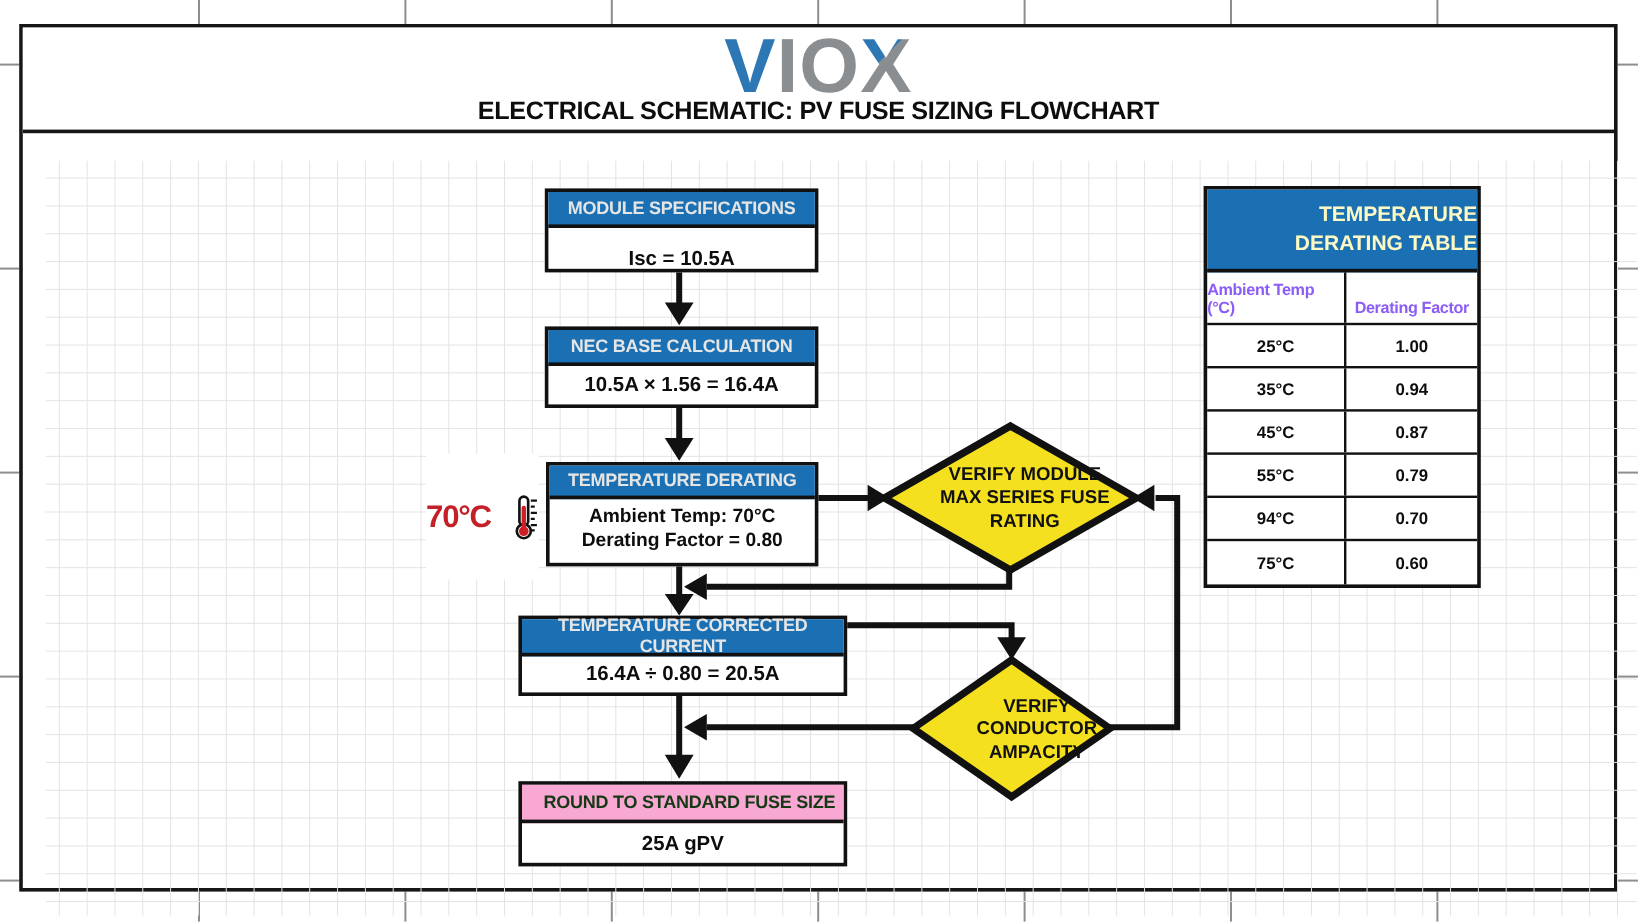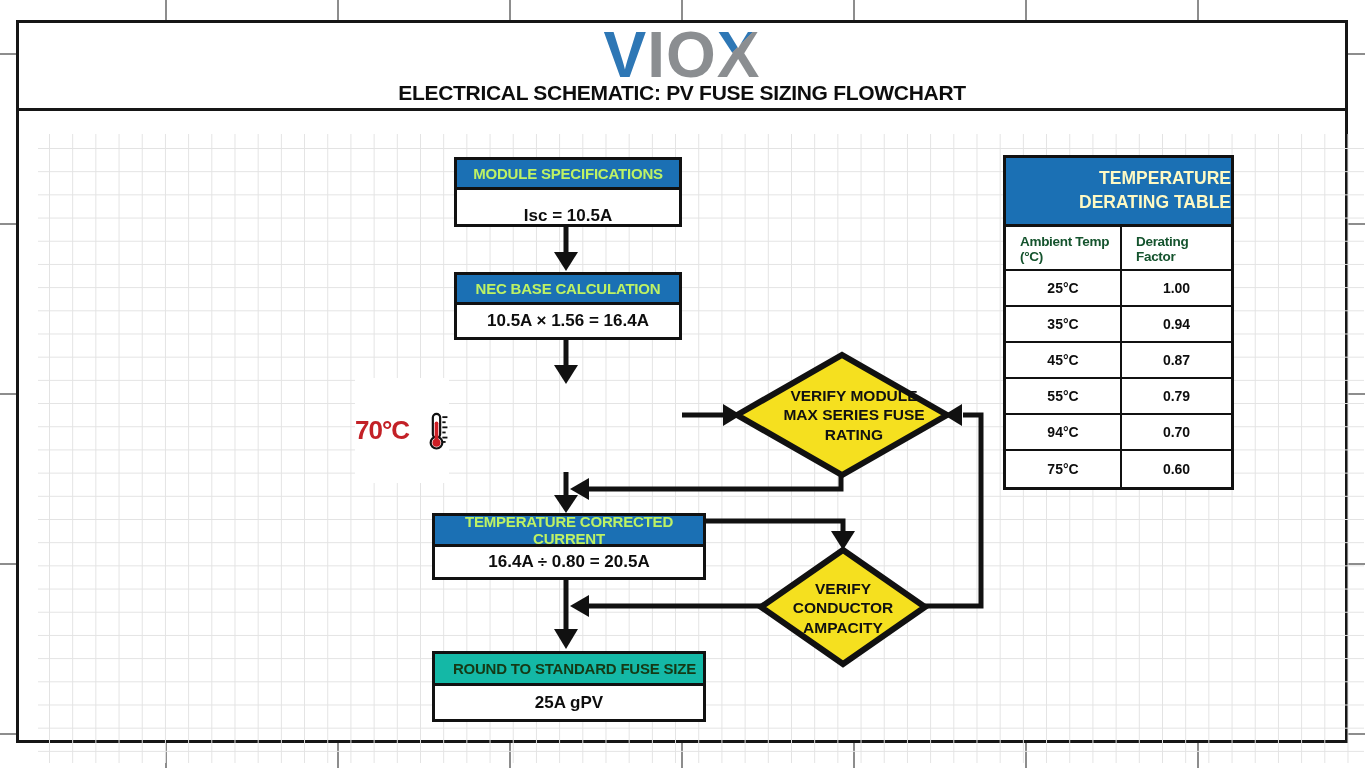--- a/index.html
+++ b/index.html
@@ -45,24 +45,24 @@
       linear-gradient(#e3e3e3 1px, transparent 1px),
       linear-gradient(90deg, #e3e3e3 1px, transparent 1px);
     background-size:23.2px 23.2px;
     background-position:11px 14px;
   }
 
   
   .pbox { position:absolute; border:3px solid #111; background:#fff; }
   .pbox .hd {
     display:flex; align-items:center; justify-content:center;
-    background:#1b70b4; color:#bef264; font-weight:bold; font-size:15px;
+    background:#1b70b4; color:#e5e5e5; font-weight:bold; font-size:15px;
     letter-spacing:-0.2px; border-bottom:3px solid #111; text-align:center;
   }
-  .pbox .hd.green { background:#14b8a6; color:#153915;padding-left:11px; }
+  .pbox .hd.green { background:#f9a8d4; color:#153915;padding-left:11px; }
   .pbox .bd {
     display:flex; flex-direction:column; align-items:center; justify-content:center;
     color:#0d0d0d; font-weight:bold; font-size:17px; line-height:1.25; text-align:center;
   }
   #box-module   { left:454px; top:157px; width:228px; height:70px; }
   #box-module .hd { height:30px; }  #box-module .bd { height:52px;border-radius:12px; }
   #box-nec      { left:454px; top:272px; width:228px; height:68px; }
   #box-nec .hd { height:30px; }     #box-nec .bd { height:32px; }
   #box-derate   { left:455px; top:385px; width:227px; height:87px; }
   #box-derate .hd { height:28px; }  #box-derate .bd { height:50px; font-size:16px; }
@@ -70,21 +70,21 @@
   #box-correct .hd { height:31px; } #box-correct .bd { height:30px; }
   #box-round    { left:432px; top:651px; width:274px; height:71px; }
   #box-round .hd { height:32px; }   #box-round .bd { height:33px; }
 
   
   .dtext {
     position:absolute; text-align:center; font-weight:bold; color:#111;
     font-size:15.5px; line-height:1.25; white-space:pre-line; z-index:5;
   }
   #d1-label { left:758px; top:386px; width:192px; }
-  #d2-label { left:763px; top:579px; width:160px; }
+  #d2-label { left:784px; top:579px; width:160px; }
 
   
   #overlay { position:absolute; left:0; top:0; width:1365px; height:768px; pointer-events:none; z-index:4; }
 
   
   #thermo {
     position:absolute; left:355px; top:378px; width:94px; height:105px;
     background:#fff; display:flex; align-items:center; z-index:3;
   }
   #thermo .temp { color:#c32127; font-weight:bold; font-size:26px; letter-spacing:-1px; margin-right:18px; }
@@ -95,21 +95,21 @@
     border:3px solid #111; background:#fff; z-index:3;
   }
   #dtable .ttl {
     background:#1b70b4; color:#fef9c3; font-weight:bold; font-size:17.5px;
     line-height:1.35; text-align:right; white-space:pre-line;
     padding:9px 0 10px; border-bottom:3px solid #111;
   }
   #dtable .cols { display:flex; border-bottom:2px solid #111; height:44px; }
   #dtable .cols .c {
     display:flex; align-items:flex-end; justify-content:center; padding-bottom:5px;
-    font-weight:bold; font-size:13.5px; letter-spacing:-0.3px; color:#14532d;padding-left:14px;
+    font-weight:bold; font-size:13.5px; letter-spacing:-0.3px; color:#8b5cf6;
   }
   #dtable .row { display:flex; height:36px; border-bottom:2px solid #111; }
   #dtable .row:last-child { border-bottom:none; }
   #dtable .row .c {
     display:flex; align-items:center; justify-content:center;
     font-weight:bold; font-size:14px; color:#0d0d0d;
   }
   #dtable .c1 { flex:0 0 116px; border-right:2px solid #111; }
   #dtable .c2 { flex:1; }
 </style>
@@ -133,20 +133,27 @@
   <div class="pbox" id="box-module">
     <div class="hd">MODULE SPECIFICATIONS</div>
     <div class="bd">Isc = 10.5A</div>
   </div>
 
   <div class="pbox" id="box-nec">
     <div class="hd">NEC BASE CALCULATION</div>
     <div class="bd">10.5A × 1.56 = 16.4A</div>
   </div>
 
+  <div class="pbox" id="box-derate">
+    <div class="hd">TEMPERATURE DERATING</div>
+    <div class="bd">
+      <span>Ambient Temp: 70°C</span>
+      <span>Derating Factor = 0.80</span>
+    </div>
+  </div>
 
   <div class="pbox" id="box-correct">
     <div class="hd">TEMPERATURE CORRECTED CURRENT</div>
     <div class="bd">16.4A ÷ 0.80 = 20.5A</div>
   </div>
 
   <div class="pbox" id="box-round">
     <div class="hd green">ROUND TO STANDARD FUSE SIZE</div>
     <div class="bd">25A gPV</div>
   </div>

